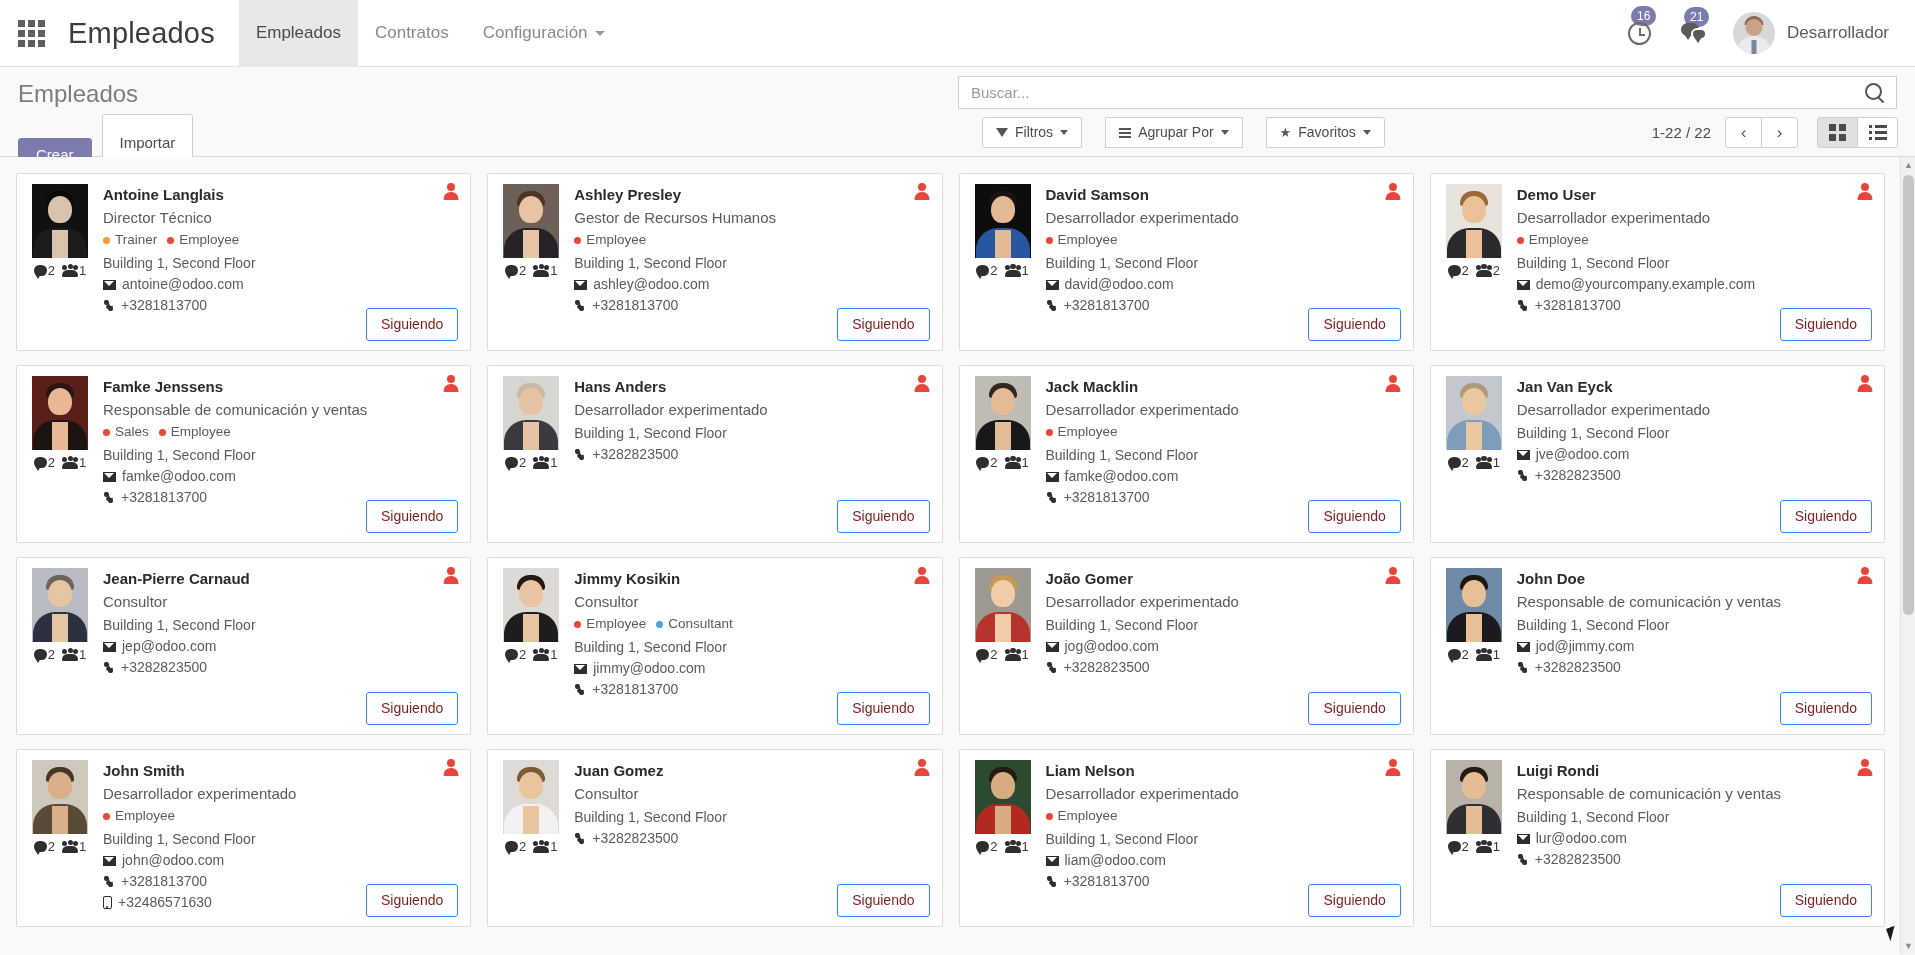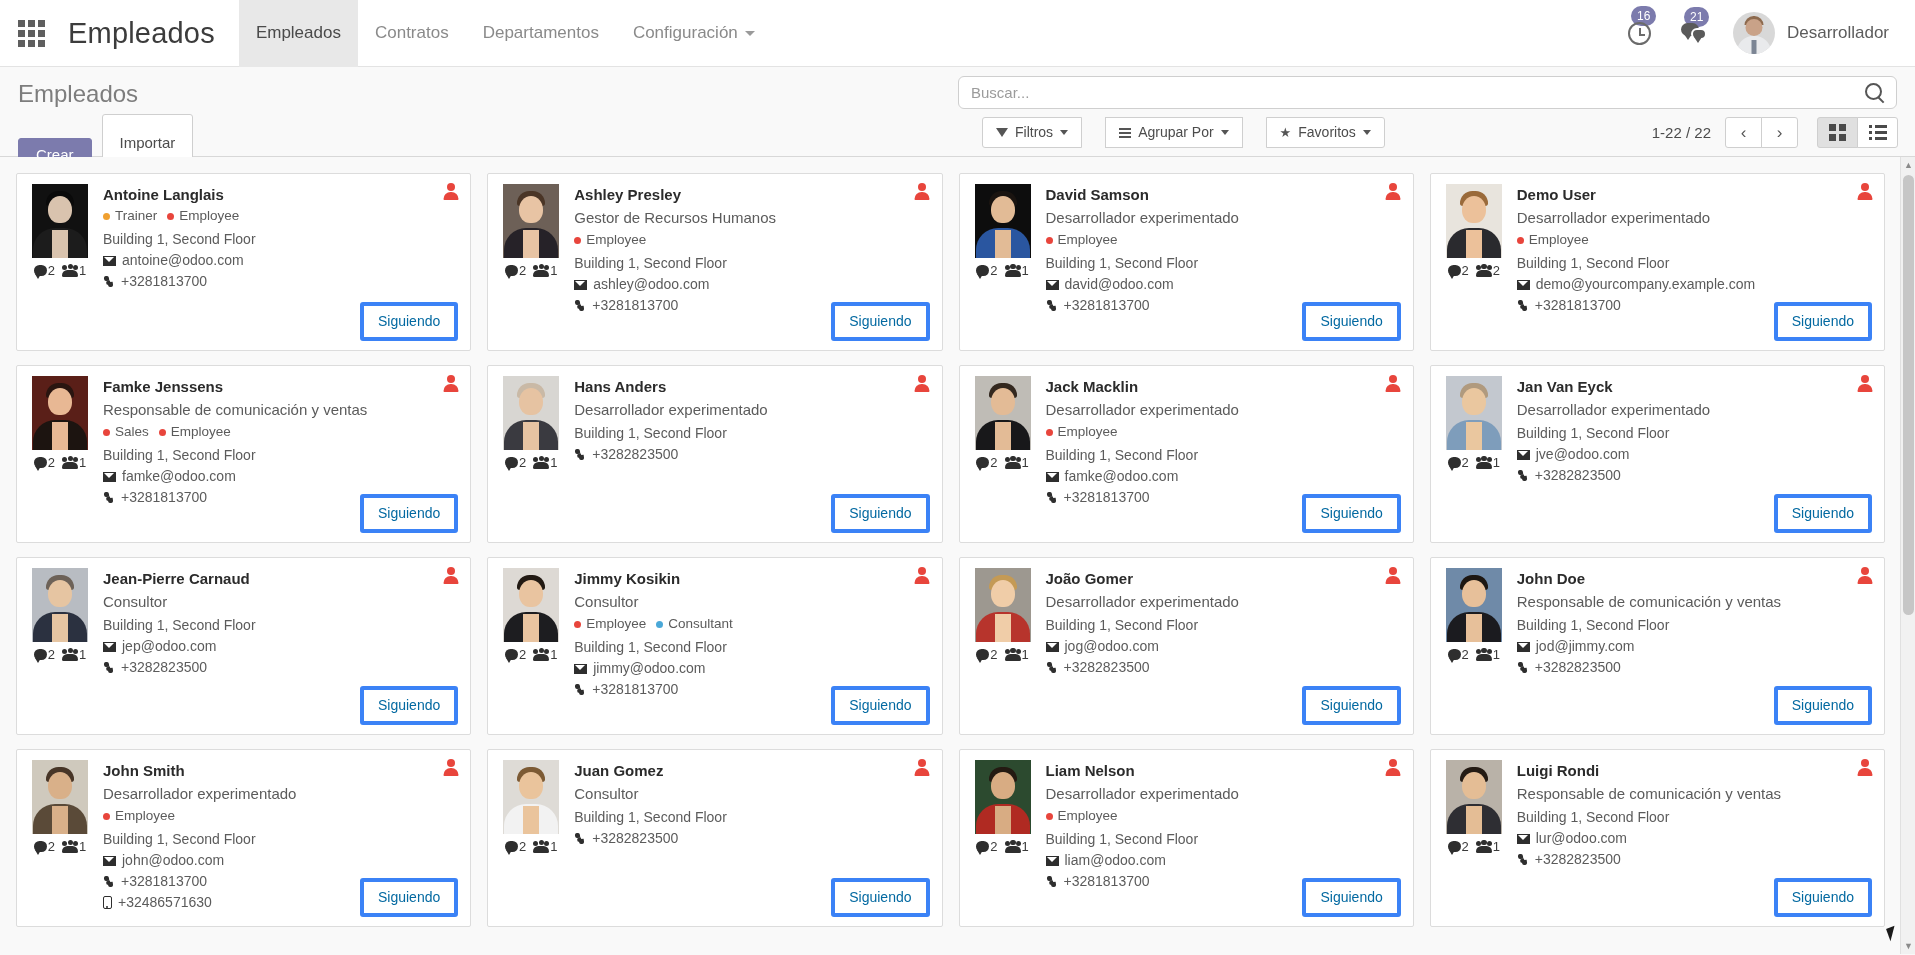--- a/index.html
+++ b/index.html
@@ -151,21 +151,21 @@
   .btn {
     font-size: 15px; padding: 6px 17px;
     border-radius: 3px; cursor: pointer; line-height: 20px;
     border: 1px solid #cfcfcf; background: #fff; color: #4c4c4c;
   }
   .btn-primary {
     background: #7c7bad; border-color: #7c7bad; color: #fff; margin-top: 24px;
   }
   .cp-right { flex: 1; padding-top: 9px; }
   .search-box {
-    border: 1px solid #cfcfcf; background: #fff; border-radius: 6px;
+    border: 1px solid #cfcfcf; background: #fff; border-radius: 0;
     height: 33px; display: flex; align-items: center;
     padding: 0 10px 0 12px;
   }
   .search-input {
     flex: 1; border: 0; outline: 0; font-size: 15px;
     color: #4c4c4c; background: transparent;
     font-family: "Liberation Sans", sans-serif;
   }
   .search-input::placeholder { color: #9b9b9b; }
   .search-icon-btn {
@@ -370,22 +370,22 @@
   .k-badge-user .hd {
     position:absolute; left:50%; top:0; transform:translateX(-50%);
     width:8px; height:8px; border-radius:50%; background:#e8453c;
   }
   .k-badge-user .bd {
     position:absolute; left:50%; bottom:0; transform:translateX(-50%);
     width:15px; height:8px; border-radius:8px 8px 1px 1px; background:#e8453c;
   }
   .k-follow {
     position: absolute; right: 12px; bottom: 9px;
-    border: 4px solid #3b82f6; background: #fff;
-    font-size: 14px; color: #0369a1;
+    border: 1px solid #3b82f6; background: #fff;
+    font-size: 14px; color: #7f1d1d;
     padding: 6px 14px; border-radius: 3px; cursor: pointer;
     line-height: 19px;
   }
 
   
   .scrollbar {
     position: absolute; right: 0; top: 0; width: 15px; height: 100%;
     background: #f1f1f1; border-left: 1px solid #e0e0e0;
   }
   .sb-up, .sb-dn {
@@ -427,23 +427,20 @@
   </div>
   <div class="brand-title">Empleados</div>
   <div class="menu-items">
     <div class="menu-item active">
       <span>Empleados</span>
     </div>
     <div class="menu-item">
       <span>Contratos</span>
     </div>
     <div class="menu-item">
-      <span>Departamentos</span>
-    </div>
-    <div class="menu-item">
       <span>Configuración</span>
       <span class="caret"></span>
     </div>
   </div>
   <div class="nav-right">
     <div class="nav-badge-wrap">
       <span class="badge-count">16</span>
       <span class="icon-clock"></span>
     </div>
     <div class="nav-badge-wrap">
@@ -561,20 +558,21 @@
                 <i class="h1"></i>
                 <i class="h2"></i>
                 <i class="h3"></i>
               </span>
               <span>1</span>
             </span>
           </div>
         </div>
         <div class="k-body">
           <div class="k-name">Antoine Langlais</div>
+          <div class="k-job">Director Técnico</div>
           <div class="k-tags">
             <span class="k-tag">
               <span class="tag-dot" style="background:#f0a030"></span>
               <span>Trainer</span>
             </span>
             <span class="k-tag">
               <span class="tag-dot" style="background:#e8453c"></span>
               <span>Employee</span>
             </span>
           </div>

